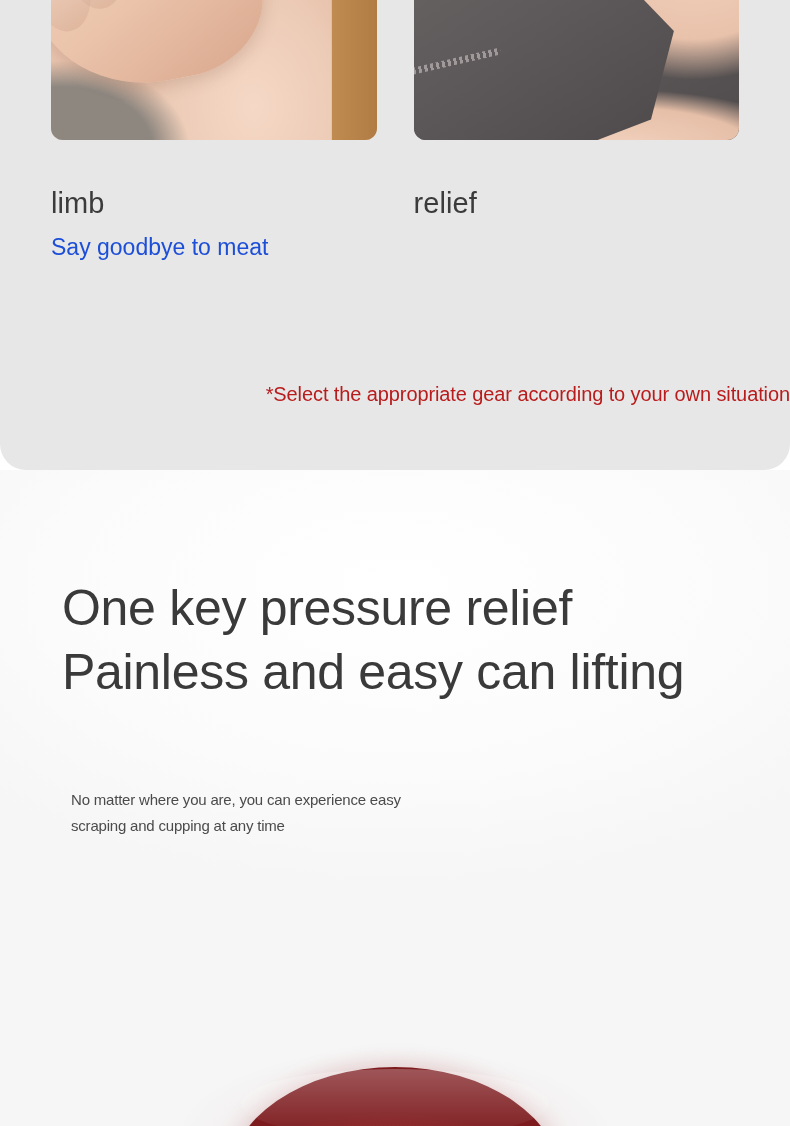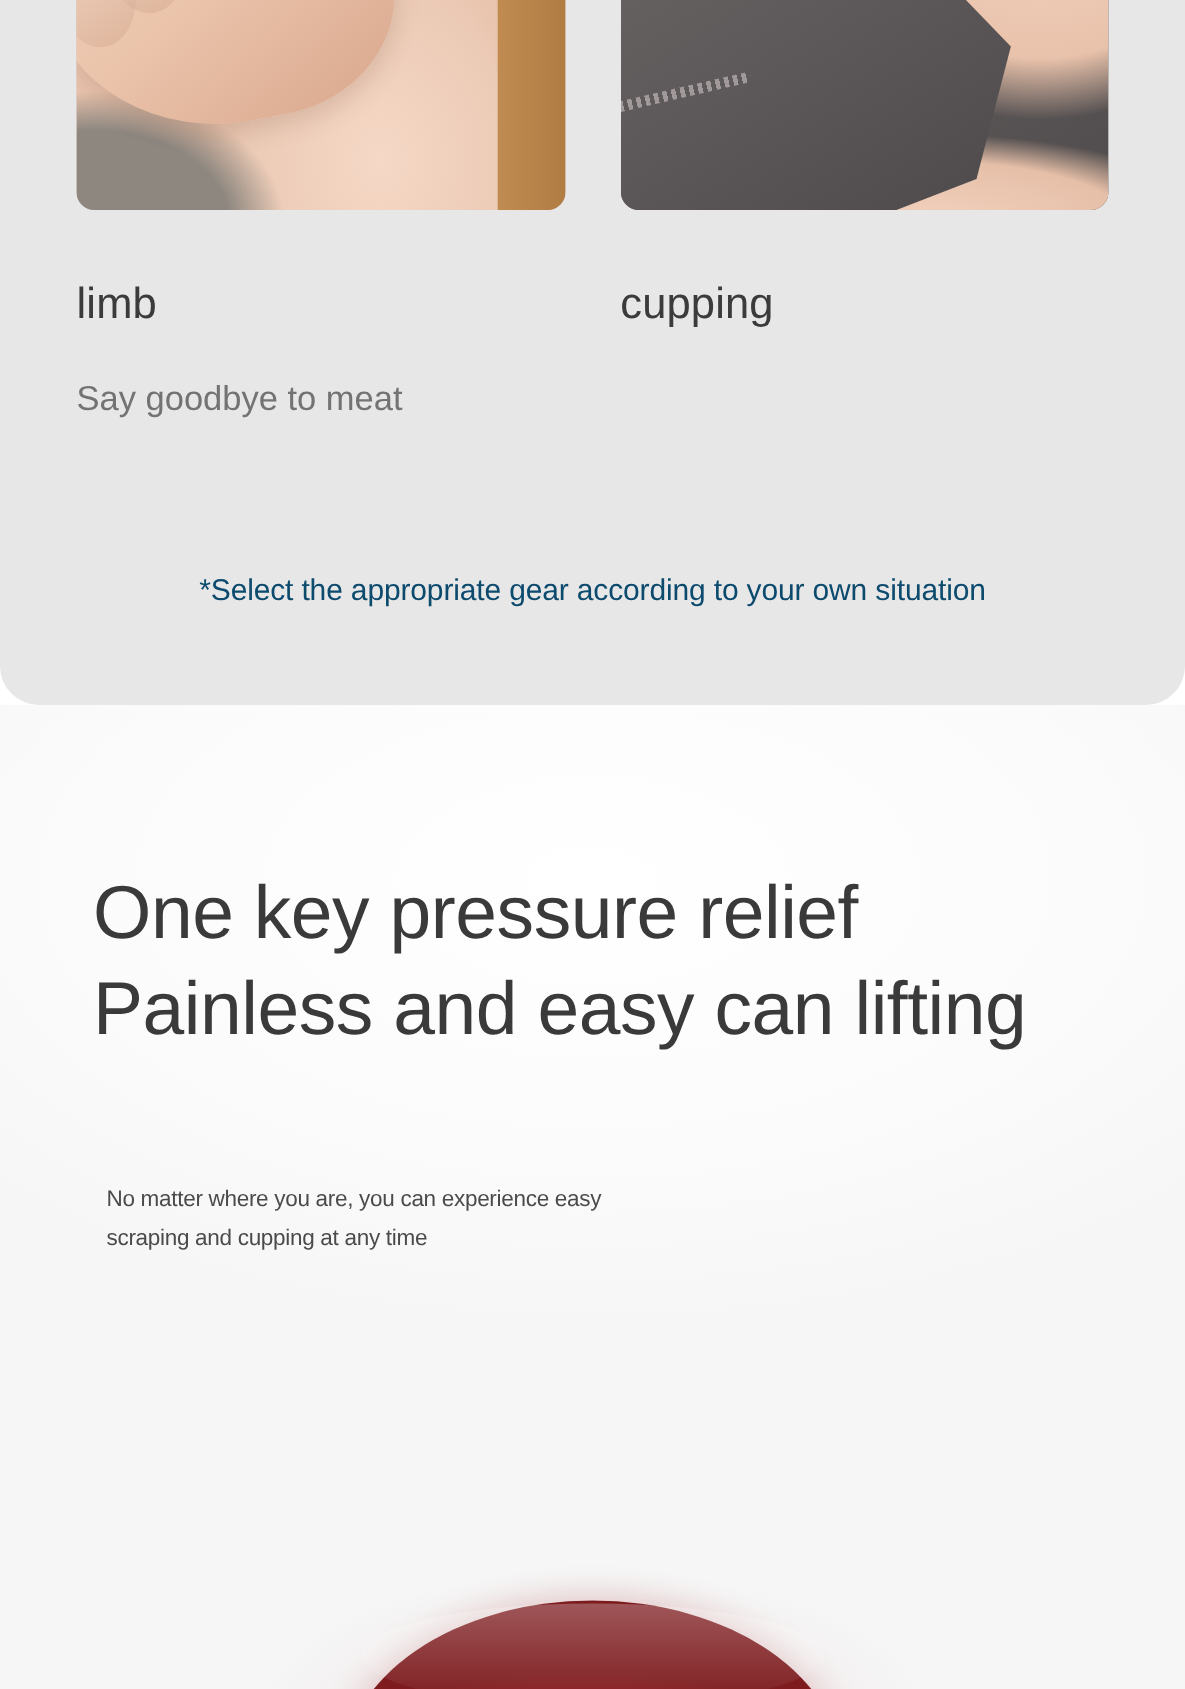--- a/index.html
+++ b/index.html
@@ -131,36 +131,36 @@
   .caption-col { width:326px; }
 
   .caption-title {
     font-size:29px;
     font-weight:400;
     color:#3b3b3b;
     line-height:1.1;
     letter-spacing:.1px;
   }
   .caption-sub {
-    margin-top:32px;
+    margin-top:14px;
     font-size:23px;
     font-weight:400;
-    color:#737373;
+    color:#1d4ed8;
     line-height:1.15;
   }
 
   
   .note {
     position:absolute;
     left:0;
     top:383px;
     width:790px;
-    text-align:center;
+    text-align:right;
     font-size:20px;
-    color:#0c4a6e;
+    color:#b91c1c;
     letter-spacing:-.1px;
   }
 
   
   .lower {
     position:absolute;
     left:0; top:470px;
     width:790px;
     height:656px;
     background:
@@ -254,21 +254,21 @@
       </div>
 
     </div>
 
     <div class="captions">
       <div class="caption-col">
         <div class="caption-title">limb</div>
         <div class="caption-sub">Say goodbye to meat</div>
       </div>
       <div class="caption-col">
-        <div class="caption-title">cupping</div>
+        <div class="caption-title">relief</div>
       </div>
     </div>
 
     <div class="note">*Select the appropriate gear according to your own situation</div>
 
   </section>
 
   <section class="lower">
     <h1 class="headline">One key pressure relief
 Painless and easy can lifting</h1>

